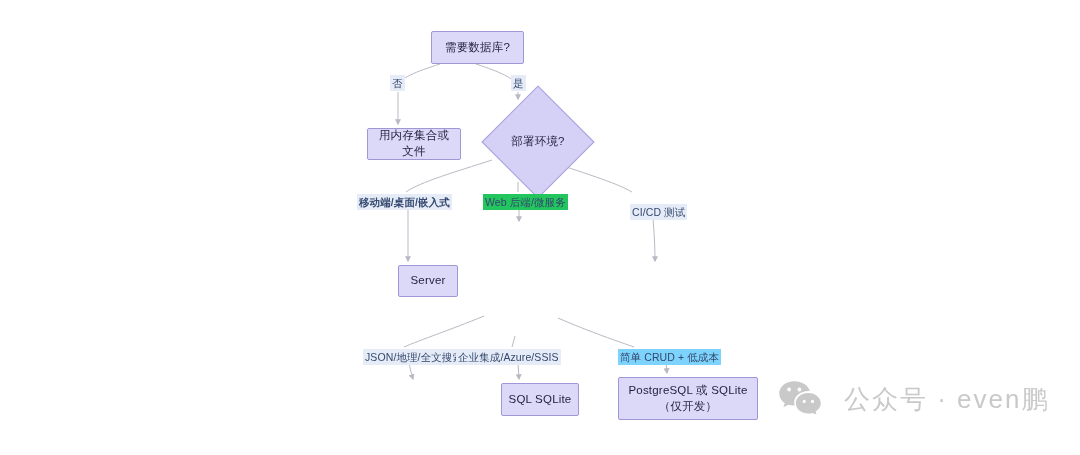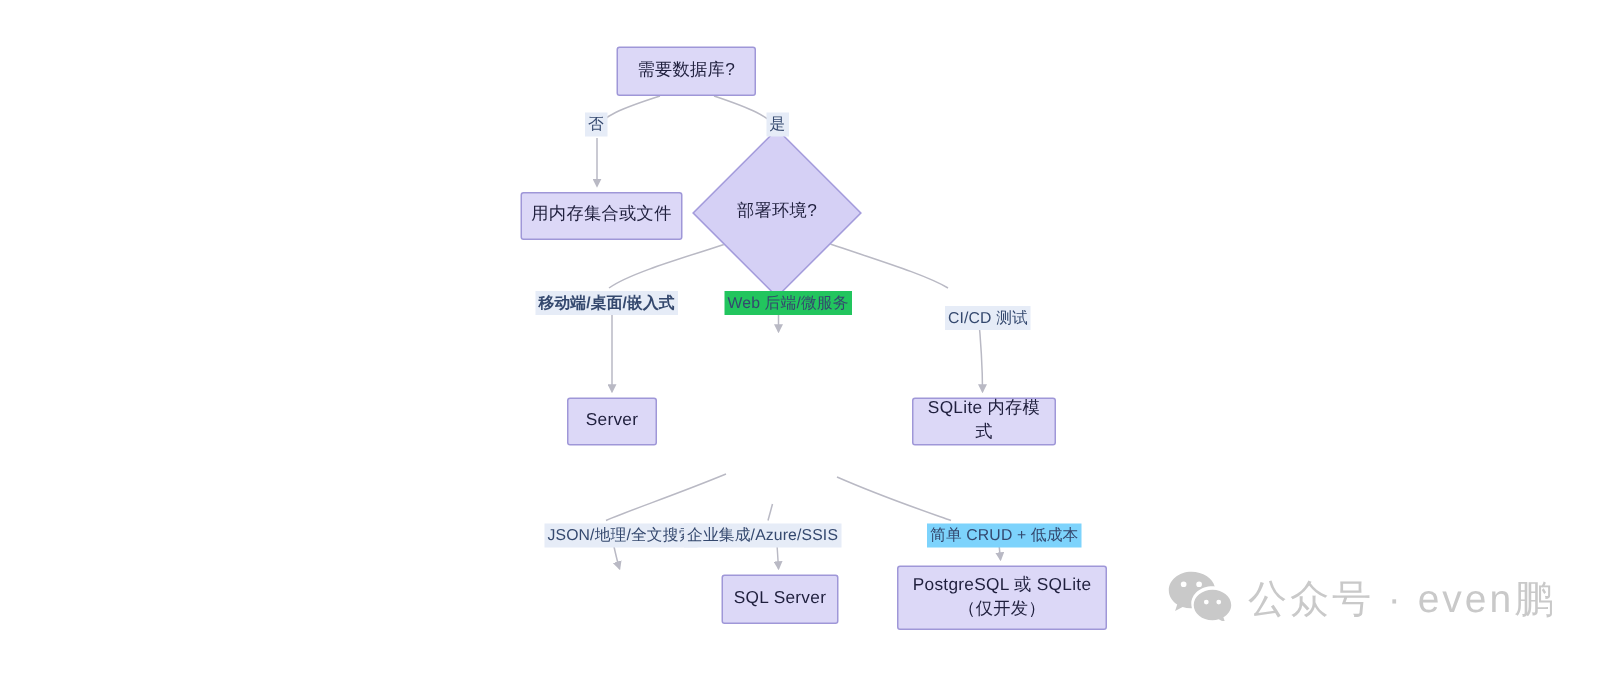--- a/index.html
+++ b/index.html
@@ -31,20 +31,21 @@
     position: absolute;
     box-sizing: border-box;
     display: flex;
     align-items: center;
     justify-content: center;
     text-align: center;
     color: #1f1f3d;
     font-size: 11.5px;
     line-height: 1.35;
     letter-spacing: 0.2px;
+    margin-left: 20px;
   }
   .node.rect {
     background: #dcd8f7;
     border: 1px solid #9f97d8;
     border-radius: 2px;
     padding: 2px 6px;
   }
   .node.diamond {
     background: transparent;
     border: none;
@@ -72,21 +73,21 @@
     line-height: 14px;
     padding: 1px 2px;
     white-space: nowrap;
     box-sizing: border-box;
     letter-spacing: 0.1px;
   }
   .watermark {
     position: absolute;
     display: flex;
     align-items: center;
-    gap: 10px;
+    gap: 22px;
     color: #c9c9c9;
     user-select: none;
   }
   .watermark .wm-text {
     font-size: 26px;
     letter-spacing: 2px;
     color: #c9c9c9;
     white-space: nowrap;
   }
 </style>
@@ -126,41 +127,38 @@
 
       <path d="M 558 318 C 590 332 620 342 634 347"></path>
       <path d="M 666 363 L 667 373" marker-end="url(#arrow)"></path>
     </g>
   </svg>
 
   <div class="node rect" id="node-n1" style="left: 411px; top: 31px; width: 93px; height: 33px; background: rgb(220, 216, 247); border-color: rgb(159, 151, 216); color: rgb(31, 31, 61);">
     <span>需要数据库?</span>
   </div>
 
-  <div class="node rect" id="node-n2" style="left: 347px; top: 128px; width: 108px; height: 32px; background: rgb(220, 216, 247); border-color: rgb(159, 151, 216); color: rgb(31, 31, 61);">
+  <div class="node rect" id="node-n2" style="left: 347px; top: 128px; width: 94px; height: 32px; background: rgb(220, 216, 247); border-color: rgb(159, 151, 216); color: rgb(31, 31, 61);">
     <span>用内存集合或文件</span>
   </div>
 
   <div class="node diamond" id="node-n3" style="left: 478px; top: 102px; width: 80px; height: 80px;">
     <span class="dshape" style="background: rgb(213, 208, 245); border-color: rgb(164, 156, 219);"></span>
     <span class="dlabel">部署环境?</span>
   </div>
 
   <div class="node rect" id="node-n4" style="left: 378px; top: 265px; width: 60px; height: 32px; background: rgb(220, 216, 247); border-color: rgb(159, 151, 216); color: rgb(31, 31, 61);">
     <span>Server</span>
   </div>
 
 
-  <div class="node rect" id="node-n6" style="left: 608px; top: 265px; width: 96px; height: 32px; background: rgb(220, 216, 247); border-color: rgb(159, 151, 216); color: rgb(31, 31, 61);">
-    <span>SQLite 内存模式</span>
-  </div>
 
 
   <div class="node rect" id="node-n8" style="left: 481px; top: 383px; width: 78px; height: 33px; background: rgb(220, 216, 247); border-color: rgb(159, 151, 216); color: rgb(31, 31, 61);">
-    <span>SQL Server</span>
+    <span>SQL SQLite</span>
   </div>
 
   <div class="node rect" id="node-n9" style="left: 598px; top: 377px; width: 140px; height: 43px; background: rgb(220, 216, 247); border-color: rgb(159, 151, 216); color: rgb(31, 31, 61);">
     <span>PostgreSQL 或 SQLite（仅开发）</span>
   </div>
 
   <div class="edge-label" id="lbl-e1" style="left: 390px; top: 75px; background: rgb(230, 236, 247); color: rgb(52, 72, 110);">否</div>
   <div class="edge-label" id="lbl-e2" style="left: 511px; top: 75px; background: rgb(230, 236, 247); color: rgb(52, 72, 110);">是</div>
   <div class="edge-label" id="lbl-e3" style="left: 357px; top: 194px; background: rgb(230, 236, 247); color: rgb(52, 72, 110); font-weight: bold;">移动端/桌面/嵌入式</div>
   <div class="edge-label" id="lbl-e4" style="left: 483px; top: 194px; background: #22c55e; color: rgb(52, 72, 110);">Web 后端/微服务</div>

